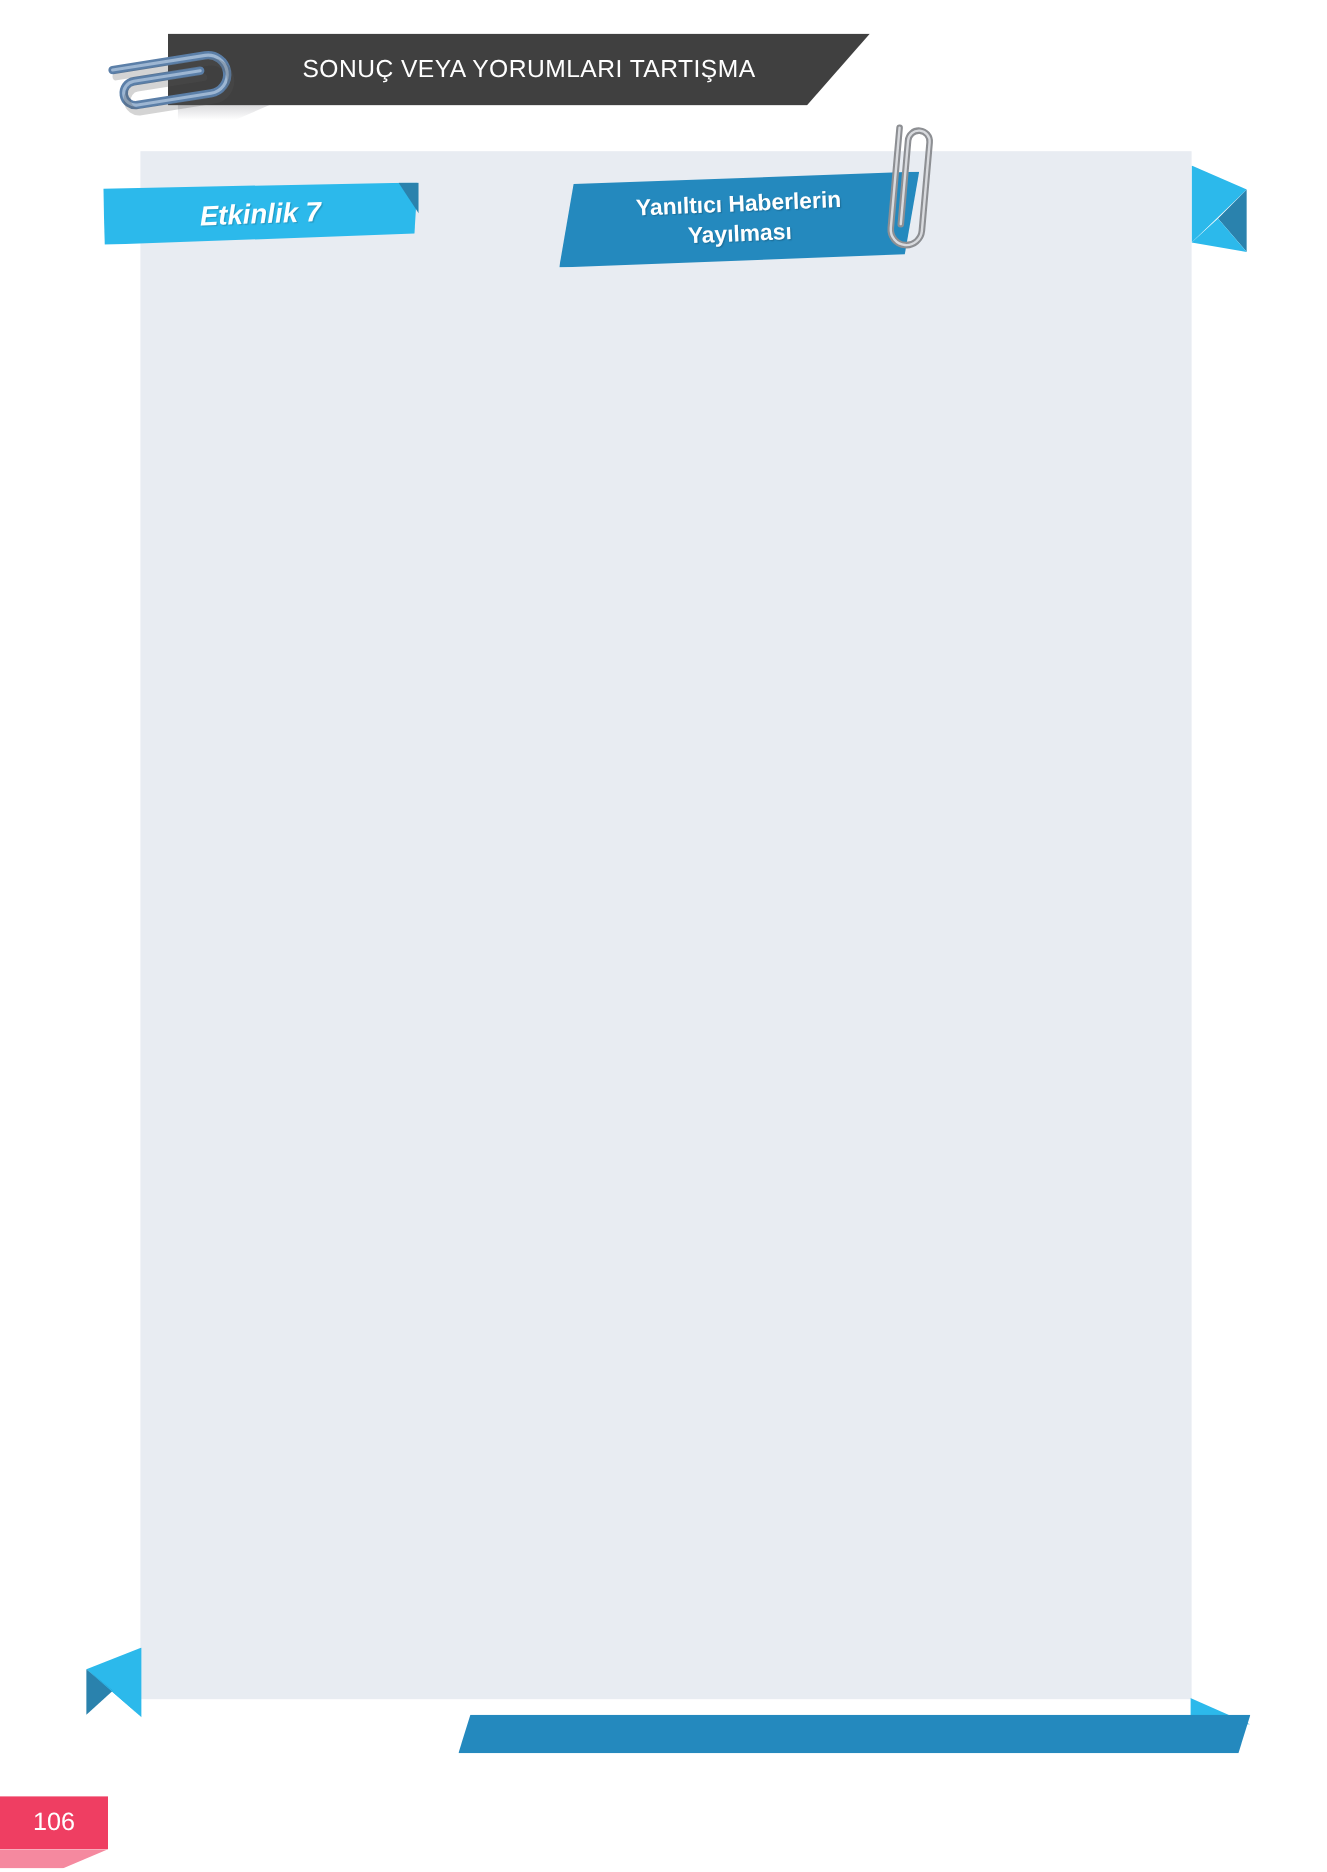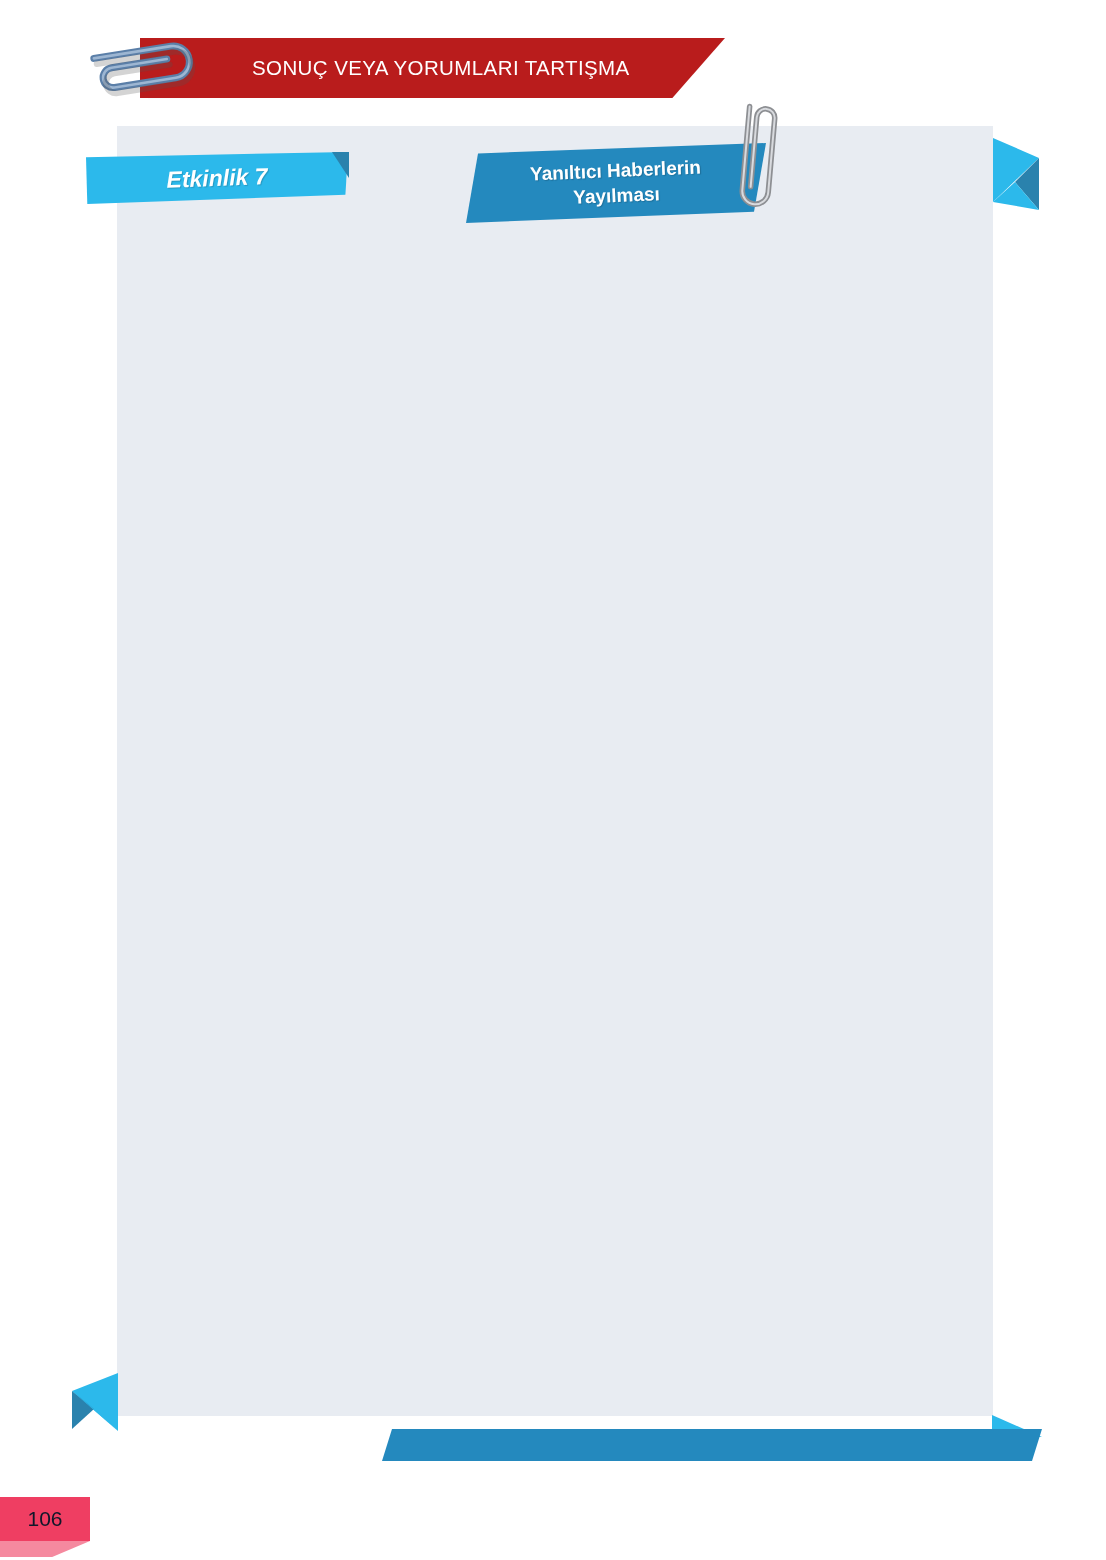--- a/index.html
+++ b/index.html
@@ -12,24 +12,24 @@
     height: 1560px;
     position: relative;
     font-family: "Liberation Sans", sans-serif;
     overflow: hidden;
   }
 
   
   .top-banner {
     position: absolute;
     left: 140px;
-    top: 38px;
+    top: 28px;
     width: 585px;
     height: 60px;
-    background: #b91c1c;
+    background: #404040;
     clip-path: polygon(0 0, 100% 0, 91% 100%, 0 100%);
     display: flex;
     align-items: center;
     z-index: 4;
     text-align: center;
   }
   .top-banner .bnr-text {
     color: #ffffff;
     font-size: 20.5px;
     letter-spacing: 0.4px;
@@ -307,21 +307,21 @@
   .pagenum {
     position: absolute;
     left: 0;
     top: 1497px;
     width: 90px;
     height: 44px;
     background: #ef3e62;
     display: flex;
     align-items: center;
     justify-content: center;
-    color: #0f172a;
+    color: #ffffff;
     font-size: 21px;
     z-index: 4;
     text-align: center;
   }
   .pagenum-tail {
     position: absolute;
     left: 0;
     top: 1541px;
     width: 90px;
     height: 16px;

